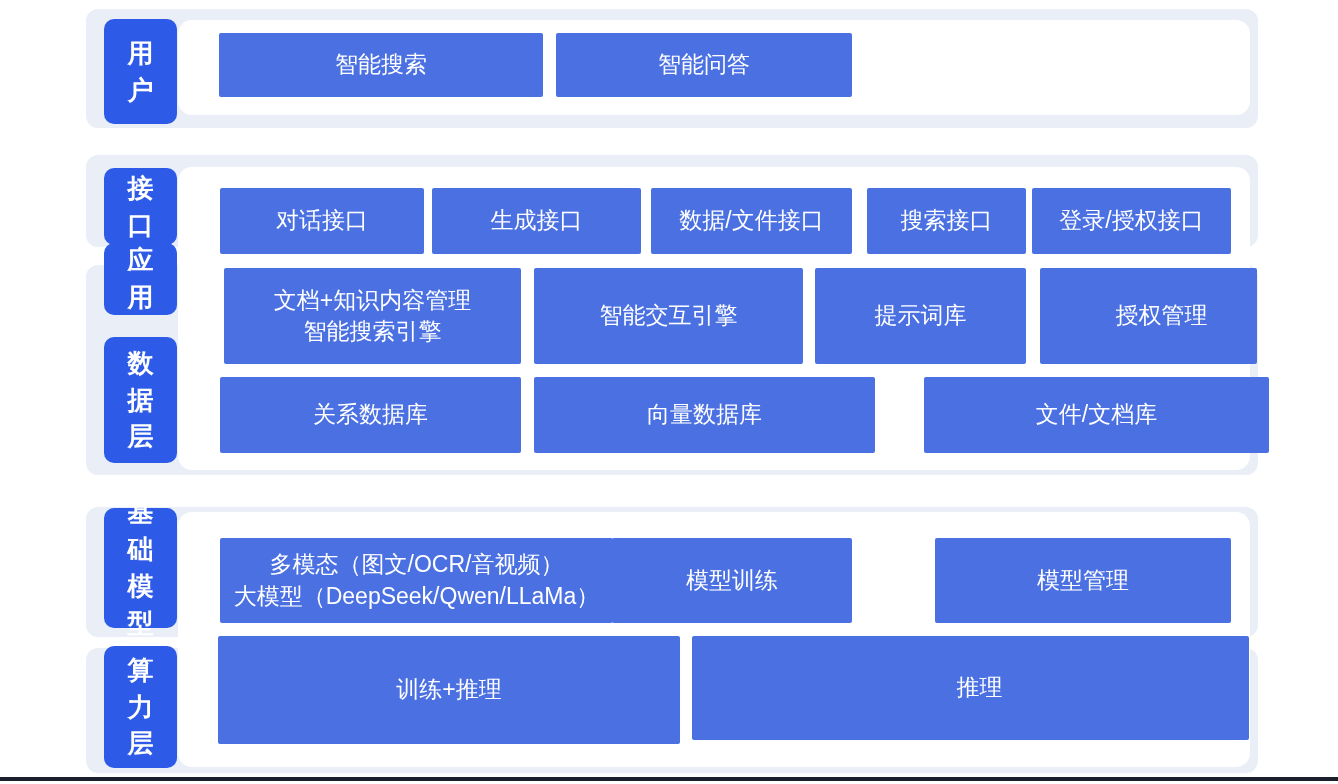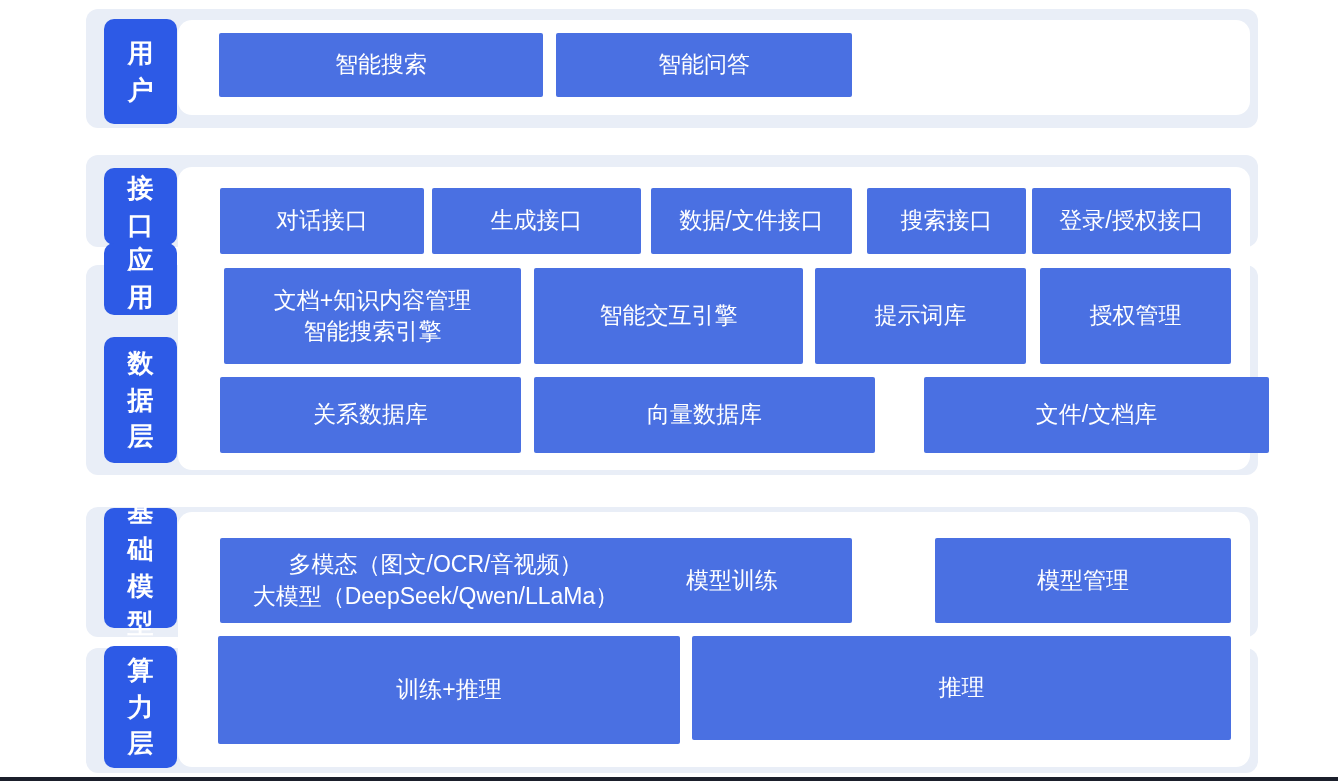--- a/index.html
+++ b/index.html
@@ -108,28 +108,28 @@
   <div class="node" style="left:220px;top:188px;width:204px;height:66px;">对话接口</div>
   <div class="node" style="left:432px;top:188px;width:209px;height:66px;">生成接口</div>
   <div class="node" style="left:651px;top:188px;width:201px;height:66px;">数据/文件接口</div>
   <div class="node" style="left:867px;top:188px;width:159px;height:66px;">搜索接口</div>
   <div class="node" style="left:1032px;top:188px;width:199px;height:66px;">登录/授权接口</div>
 
   <div class="node" style="left:224px;top:268px;width:297px;height:96px;">文档+知识内容管理
 智能搜索引擎</div>
   <div class="node" style="left:534px;top:268px;width:269px;height:96px;">智能交互引擎</div>
   <div class="node" style="left:815px;top:268px;width:211px;height:96px;">提示词库</div>
-  <div class="node" style="left:1040px;top:268px;width:191px;height:96px;">授权管理</div>
+  <div class="node" style="left:1040px;top:268px;width:191px;height:96px;padding-left:26px;">授权管理</div>
 
   <div class="node" style="left:220px;top:377px;width:301px;height:76px;">关系数据库</div>
   <div class="node" style="left:534px;top:377px;width:341px;height:76px;">向量数据库</div>
   <div class="node" style="left:886px;top:377px;width:345px;height:76px;margin-left:38px;">文件/文档库</div>
 
-  <div class="node" style="left:220px;top:538px;width:393px;height:85px;padding-left:19px;">多模态（图文/OCR/音视频）
+  <div class="node" style="left:220px;top:538px;width:393px;height:85px;">多模态（图文/OCR/音视频）
 大模型（DeepSeek/Qwen/LLaMa）</div>
   <div class="node" style="left:612px;top:538px;width:240px;height:85px;">模型训练</div>
   <div class="node" style="left:935px;top:538px;width:296px;height:85px;">模型管理</div>
 
   <div class="node" style="left:218px;top:636px;width:462px;height:108px;">训练+推理</div>
-  <div class="node" style="left:692px;top:636px;width:539px;height:104px;">推理</div>
+  <div class="node" style="left:692px;top:636px;width:539px;height:104px;padding-left:18px;">推理</div>
 
   <div class="bottom-line"></div>
 </div>
 
 </body></html>

